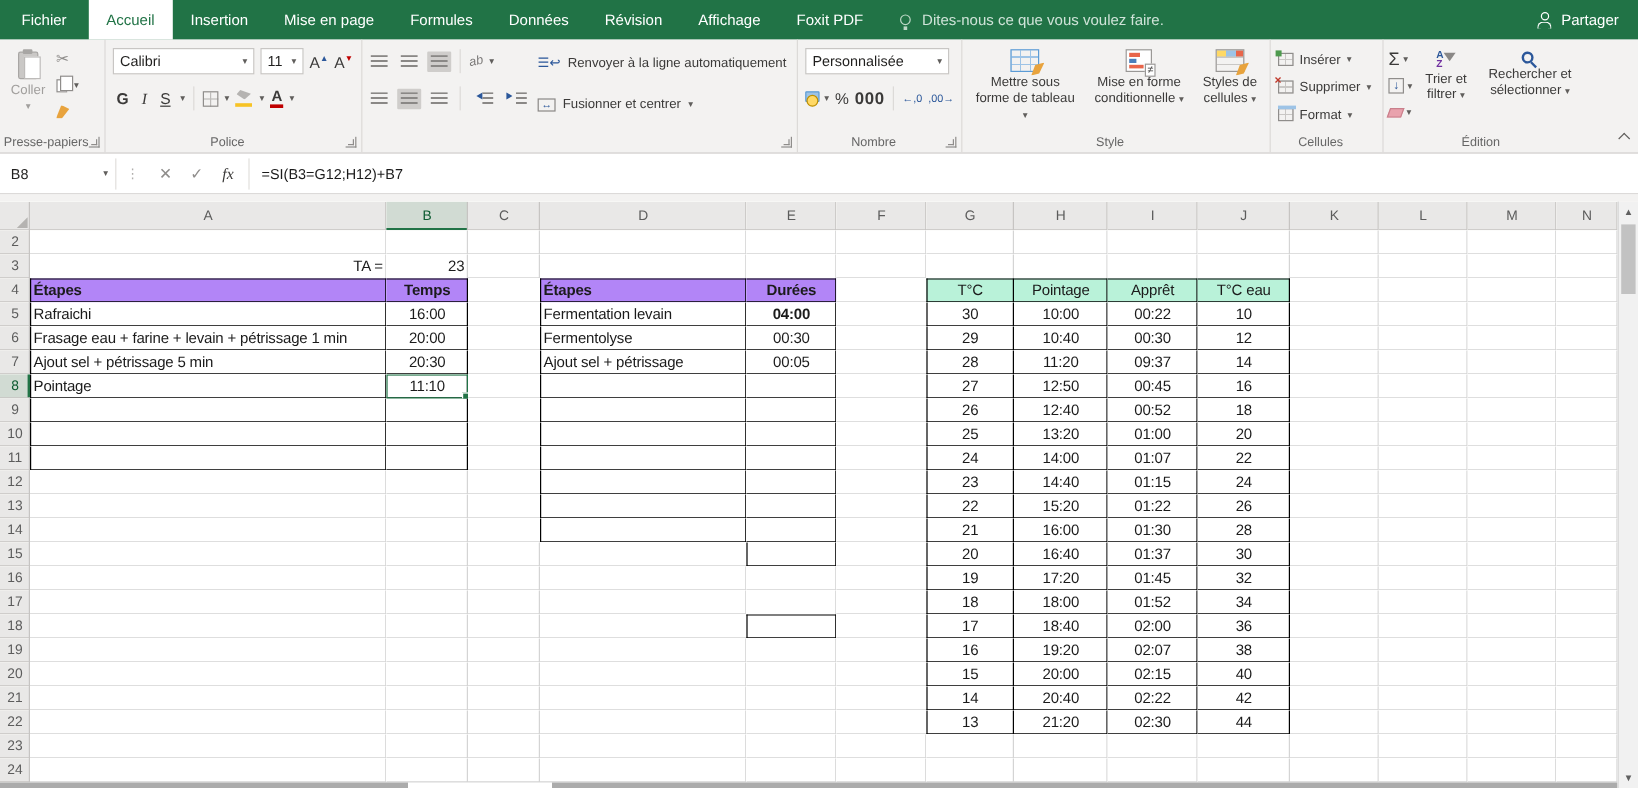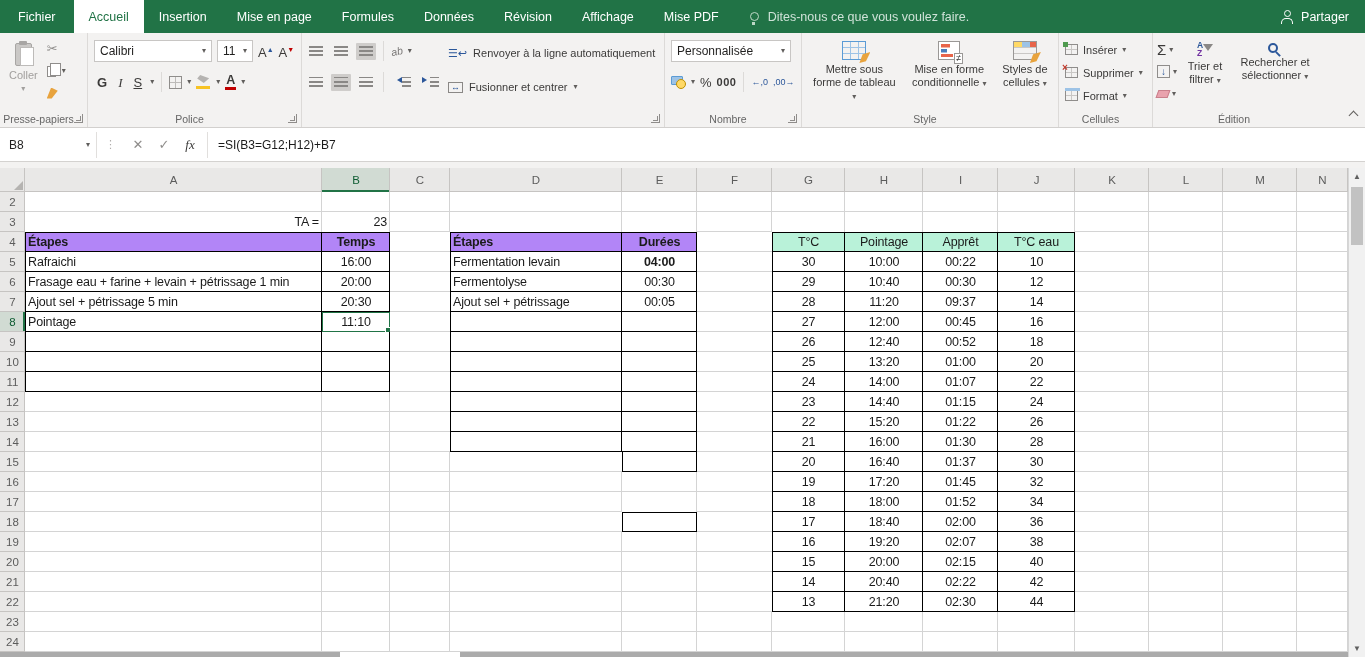--- a/index.html
+++ b/index.html
@@ -68,21 +68,21 @@
   .arr-r{width:0;height:0;border:3.5px solid transparent;border-left:5px solid #2b579a;}
   .tcol{padding-left:4px;}
   .trow{display:flex;align-items:center;gap:6px;height:24px;font-size:11px;margin-top:3px;}
   .wrp{color:#2b579a;font-size:11px;line-height:10px;}
   .mrg{width:15px;height:11px;border:1px solid #8a8886;color:#2b579a;font-size:9px;line-height:9px;text-align:center;}
 
   
   .mon{position:relative;width:15px;height:13px;}
   .mon:before{content:"";position:absolute;left:0;top:0;width:10px;height:7px;background:#9dc3e6;border:1px solid #5b9bd5;border-radius:1px;}
   .mon:after{content:"";position:absolute;right:0;bottom:0;width:8px;height:8px;background:#ffd966;border:1px solid #bf9000;border-radius:50%;}
-  .pct{font-size:13px;color:#3b3a39;} .mil{font-size:11px;font-weight:bold;color:#3b3a39;letter-spacing:.5px;}
+  .pct{font-size:13px;color:#3b3a39;} .mil{font-size:14px;font-weight:bold;color:#3b3a39;letter-spacing:.5px;}
   .dec{font-size:9px;color:#3b3a39;} .dec b{color:#2b579a;font-weight:normal;}
 
   
   .cf{width:22px;height:19px;border:1px solid #9a9896;background:#fff;position:relative;}
   .cf:before{content:"";position:absolute;left:2px;top:2px;width:16px;height:13px;background:linear-gradient(#e8654a,#e8654a) 0 0/9px 3.5px no-repeat,linear-gradient(#4a7ebb,#4a7ebb) 0 5px/6px 3.5px no-repeat,linear-gradient(#e8654a,#e8654a) 0 10px/12px 3.5px no-repeat;}
   .cf:after{content:"≠";position:absolute;right:-4px;bottom:-5px;background:#fff;border:1px solid #9a9896;font-size:9px;line-height:9px;padding:0 1px;color:#3b3a39;}
   .ft{width:24px;height:19px;border:1px solid #5b9bd5;background:repeating-linear-gradient(90deg,transparent 0 7px,#9dc3e6 7px 8px),repeating-linear-gradient(transparent 0 5px,#9dc3e6 5px 6px);position:relative;}
   .ft:after,.cs:after{content:"";position:absolute;right:-5px;bottom:-4px;width:11px;height:11px;background:#e8a33d;clip-path:polygon(0 100%,30% 20%,100% 0,60% 85%);}
   .cs{width:24px;height:19px;border:1px solid #9a9896;background:linear-gradient(90deg,#ffd966 0 8px,#9dc3e6 8px 16px,#e8654a 16px 22px) 0 0/22px 5px no-repeat,repeating-linear-gradient(transparent 0 5px,#c9c7c5 5px 6px);position:relative;}
 
@@ -144,21 +144,21 @@
   <div class="tabbar">
     <div class="tabs" id="tabs">
         <div class="tab file">Fichier</div>
         <div class="tab active">Accueil</div>
         <div class="tab">Insertion</div>
         <div class="tab">Mise en page</div>
         <div class="tab">Formules</div>
         <div class="tab">Données</div>
         <div class="tab">Révision</div>
         <div class="tab">Affichage</div>
-        <div class="tab">Mise PDF</div>
+        <div class="tab">Foxit PDF</div>
       </div>
     <div class="tellme">
       <span class="bulb"></span>
       <span>Dites-nous ce que vous voulez faire.</span>
     </div>
     <div class="share">
       <span class="psn"></span>
       <span>Partager</span>
     </div>
   </div>
@@ -486,21 +486,21 @@
         <div class="c" style="box-shadow: rgb(212, 212, 212) -1px 0px 0px inset, rgb(212, 212, 212) 0px -1px 0px inset; justify-content: flex-start;"></div>
         <div class="c" style="box-shadow: rgb(212, 212, 212) -1px 0px 0px inset, rgb(212, 212, 212) 0px -1px 0px inset; justify-content: flex-start;"></div>
         <div class="hdr rowsel">8</div>
         <div class="c" style="box-shadow: rgb(0, 0, 0) -1px 0px 0px inset, rgb(0, 0, 0) 0px -1px 0px inset, rgb(0, 0, 0) 1px 0px 0px inset; justify-content: flex-start;">Pointage</div>
         <div class="c" style="box-shadow: rgb(0, 0, 0) -1px 0px 0px inset, rgb(0, 0, 0) 0px -1px 0px inset; justify-content: center;">11:10<div class="selbox"></div></div>
         <div class="c" style="box-shadow: transparent -1px 0px 0px inset, rgb(212, 212, 212) 0px -1px 0px inset; justify-content: flex-start;"></div>
         <div class="c" style="box-shadow: rgb(0, 0, 0) -1px 0px 0px inset, rgb(0, 0, 0) 0px -1px 0px inset, rgb(0, 0, 0) 1px 0px 0px inset; justify-content: flex-start;"></div>
         <div class="c" style="box-shadow: rgb(0, 0, 0) -1px 0px 0px inset, rgb(0, 0, 0) 0px -1px 0px inset; justify-content: flex-start;"></div>
         <div class="c" style="box-shadow: transparent -1px 0px 0px inset, rgb(212, 212, 212) 0px -1px 0px inset; justify-content: flex-start;"></div>
         <div class="c" style="box-shadow: rgb(0, 0, 0) -1px 0px 0px inset, rgb(0, 0, 0) 0px -1px 0px inset, rgb(0, 0, 0) 1px 0px 0px inset; justify-content: center;">27</div>
-        <div class="c" style="box-shadow: rgb(0, 0, 0) -1px 0px 0px inset, rgb(0, 0, 0) 0px -1px 0px inset; justify-content: center;">12:00</div>
+        <div class="c" style="box-shadow: rgb(0, 0, 0) -1px 0px 0px inset, rgb(0, 0, 0) 0px -1px 0px inset; justify-content: center;">12:50</div>
         <div class="c" style="box-shadow: rgb(0, 0, 0) -1px 0px 0px inset, rgb(0, 0, 0) 0px -1px 0px inset; justify-content: center;">00:45</div>
         <div class="c" style="box-shadow: rgb(0, 0, 0) -1px 0px 0px inset, rgb(0, 0, 0) 0px -1px 0px inset; justify-content: center;">16</div>
         <div class="c" style="box-shadow: rgb(212, 212, 212) -1px 0px 0px inset, rgb(212, 212, 212) 0px -1px 0px inset; justify-content: flex-start;"></div>
         <div class="c" style="box-shadow: rgb(212, 212, 212) -1px 0px 0px inset, rgb(212, 212, 212) 0px -1px 0px inset; justify-content: flex-start;"></div>
         <div class="c" style="box-shadow: rgb(212, 212, 212) -1px 0px 0px inset, rgb(212, 212, 212) 0px -1px 0px inset; justify-content: flex-start;"></div>
         <div class="c" style="box-shadow: rgb(212, 212, 212) -1px 0px 0px inset, rgb(212, 212, 212) 0px -1px 0px inset; justify-content: flex-start;"></div>
         <div class="hdr">9</div>
         <div class="c" style="box-shadow: rgb(0, 0, 0) -1px 0px 0px inset, rgb(0, 0, 0) 0px -1px 0px inset, rgb(0, 0, 0) 1px 0px 0px inset; justify-content: flex-start;"></div>
         <div class="c" style="box-shadow: rgb(0, 0, 0) -1px 0px 0px inset, rgb(0, 0, 0) 0px -1px 0px inset; justify-content: flex-start;"></div>
         <div class="c" style="box-shadow: transparent -1px 0px 0px inset, rgb(212, 212, 212) 0px -1px 0px inset; justify-content: flex-start;"></div>

